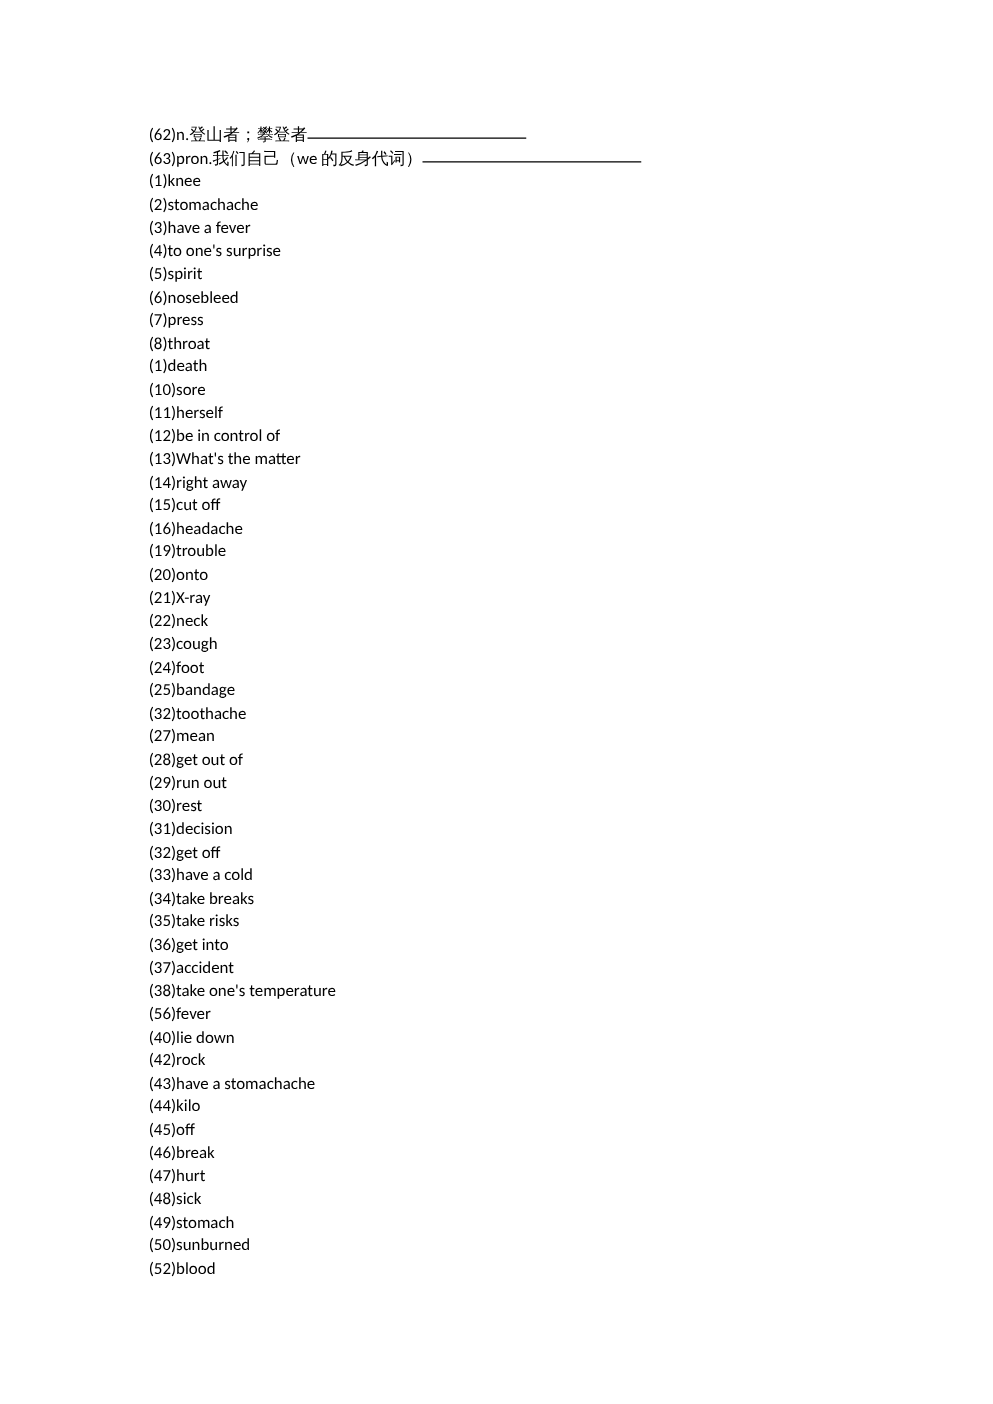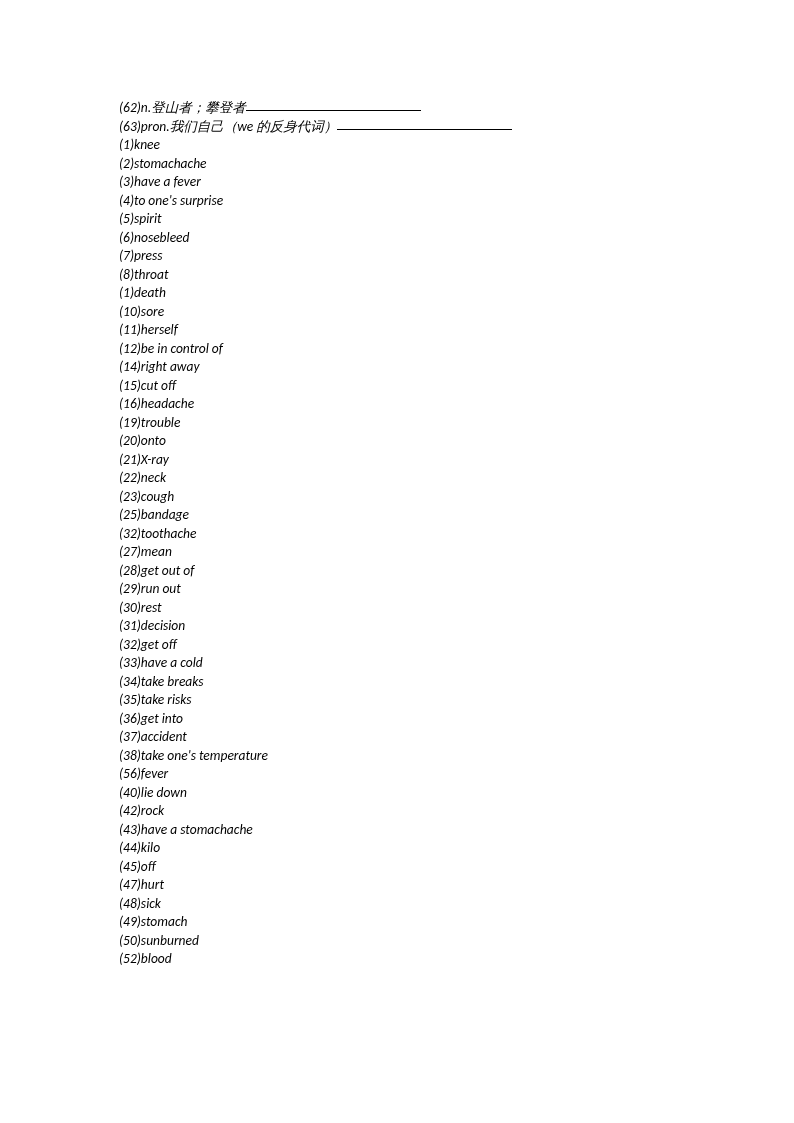--- a/index.html
+++ b/index.html
@@ -1,19 +1,18 @@
 <!DOCTYPE html>
 <html><head>
   <meta charset="utf-8">
   <style>
     * {
       margin: 0;
       padding: 0;
       box-sizing: border-box;
-      font-style: italic;
     }
     body {
       width: 794px;
       height: 1123px;
       background: #ffffff;
       font-family: "Calibri", "Arial", sans-serif;
       font-size: 13.5px;
       color: #000000;
       padding-top: 99px;
       padding-left: 119px;
@@ -41,46 +40,49 @@
     <div class="line">(3)have a fever</div>
     <div class="line">(4)to one's surprise</div>
     <div class="line">(5)spirit</div>
     <div class="line">(6)nosebleed</div>
     <div class="line">(7)press</div>
     <div class="line">(8)throat</div>
     <div class="line">(1)death</div>
     <div class="line">(10)sore</div>
     <div class="line">(11)herself</div>
     <div class="line">(12)be in control of</div>
+    <div class="line">(13)What's the matter</div>
     <div class="line">(14)right away</div>
     <div class="line">(15)cut off</div>
     <div class="line">(16)headache</div>
     <div class="line">(19)trouble</div>
     <div class="line">(20)onto</div>
     <div class="line">(21)X-ray</div>
     <div class="line">(22)neck</div>
     <div class="line">(23)cough</div>
+    <div class="line">(24)foot</div>
     <div class="line">(25)bandage</div>
     <div class="line">(32)toothache</div>
     <div class="line">(27)mean</div>
     <div class="line">(28)get out of</div>
     <div class="line">(29)run out</div>
     <div class="line">(30)rest</div>
     <div class="line">(31)decision</div>
     <div class="line">(32)get off</div>
     <div class="line">(33)have a cold</div>
     <div class="line">(34)take breaks</div>
     <div class="line">(35)take risks</div>
     <div class="line">(36)get into</div>
     <div class="line">(37)accident</div>
     <div class="line">(38)take one's temperature</div>
     <div class="line">(56)fever</div>
     <div class="line">(40)lie down</div>
     <div class="line">(42)rock</div>
     <div class="line">(43)have a stomachache</div>
     <div class="line">(44)kilo</div>
     <div class="line">(45)off</div>
+    <div class="line">(46)break</div>
     <div class="line">(47)hurt</div>
     <div class="line">(48)sick</div>
     <div class="line">(49)stomach</div>
     <div class="line">(50)sunburned</div>
     <div class="line">(52)blood</div>
   </div>
 
 </body></html>

